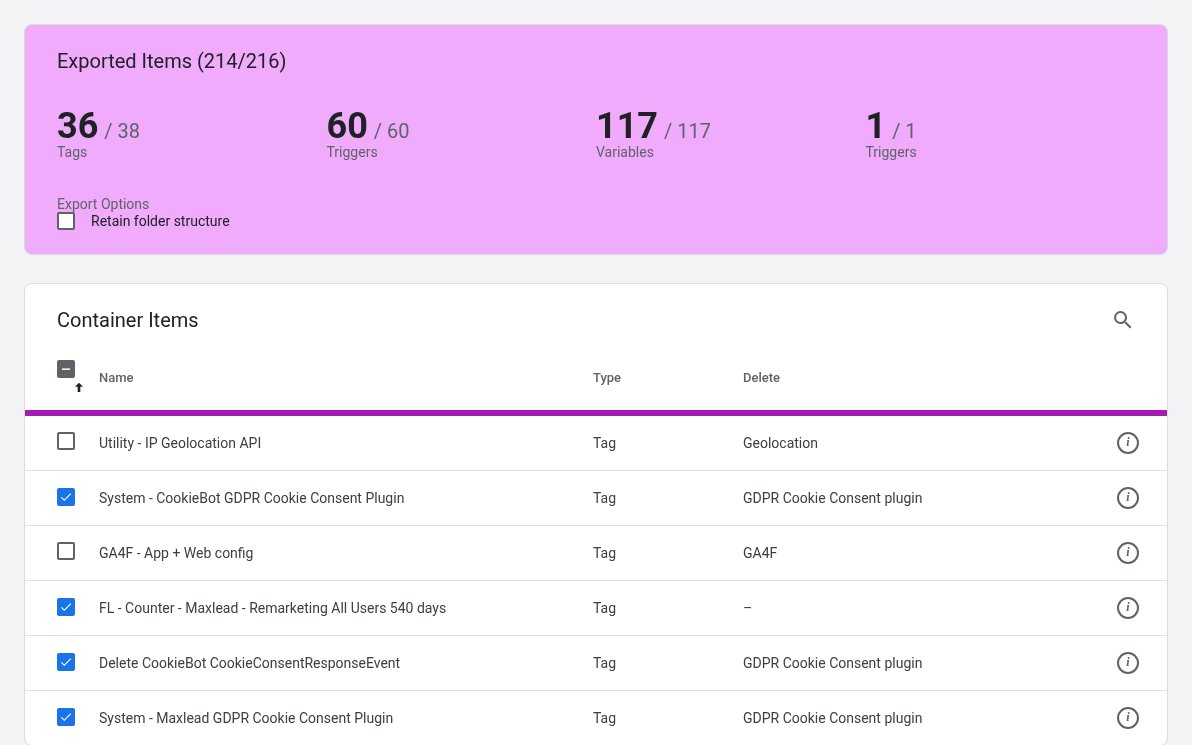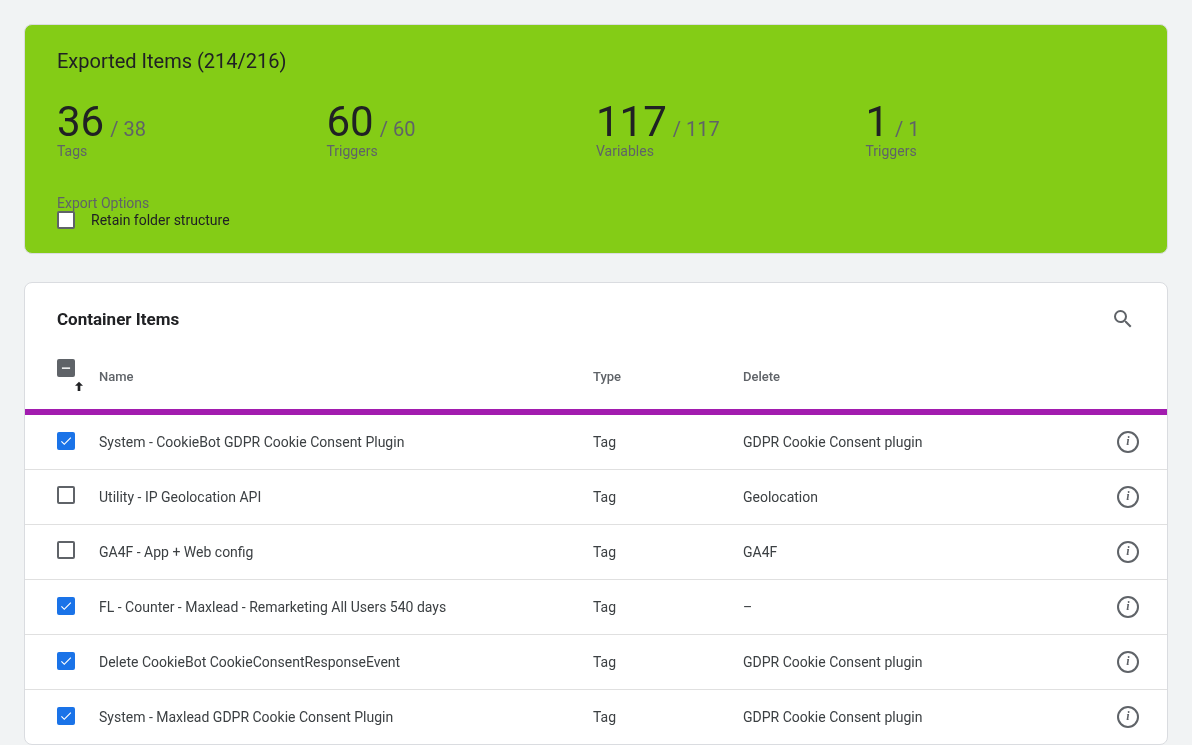--- a/index.html
+++ b/index.html
@@ -4,21 +4,21 @@
 <style>
   * { box-sizing: border-box; margin: 0; padding: 0; }
   body {
     font-family: Roboto, "Helvetica Neue", Arial, sans-serif;
     background: #f1f3f4;
     color: #202124;
     font-size: 14px;
     padding: 24px;
   }
   .card {
-    background: #84cc16;
+    background: #f0abfc;
     border: 1px solid #dadce0;
     border-radius: 8px;
     margin-bottom: 28px;
     padding: 24px 32px;
   }
   .card-title {
     font-size: 20px;
     font-weight: 400;
     color: #202124;
     margin-bottom: 28px;
@@ -30,24 +30,25 @@
   }
   .stat {
     flex: 1;
   }
   .stat-numbers {
     display: flex;
     align-items: baseline;
     gap: 6px;
   }
   .stat-big {
-    font-size: 42px;
-    font-weight: 400;
+    font-size: 36px;
+    font-weight: 700;
     color: #202124;
     line-height: 1;
+    margin-top: 7px;
   }
   .stat-small {
     font-size: 20px;
     color: #5f6368;
   }
   .stat-label {
     font-size: 14px;
     color: #5f6368;
   }
   .section-label {
@@ -87,22 +88,22 @@
     border-radius: 8px;
     padding-top: 24px;
   }
   .items-header {
     display: flex;
     align-items: center;
     justify-content: space-between;
     padding: 0 32px 20px 32px;
   }
   .items-title {
-    font-size: 17px;
-    font-weight: 700;
+    font-size: 20px;
+    font-weight: 400;
   }
   .search-btn {
     width: 24px; height: 24px;
     color: #5f6368;
     cursor: pointer;
     display: inline-flex;
     align-items: center;
     justify-content: center;
   }
 
@@ -226,35 +227,35 @@
           </span>
         </th>
         <th class="col-name">Name</th>
         <th class="col-type">Type</th>
         <th class="col-folder">Delete</th>
         <th class="col-info"></th>
       </tr>
     </thead>
     <tbody id="rows">
         <tr>
-          <td class="col-check"><span class="checkbox checked">
-              <svg viewBox="0 0 24 24" fill="#fff">
-                <path d="M9 16.17L4.83 12l-1.42 1.41L9 19 21 7l-1.41-1.41z"></path>
-              </svg>
-            </span></td>
-          <td class="col-name">System - CookieBot GDPR Cookie Consent Plugin</td>
-          <td class="col-type">Tag</td>
-          <td class="col-folder">GDPR Cookie Consent plugin</td>
-          <td class="col-info"><span class="info-btn">i</span></td>
-        </tr>
-        <tr>
           <td class="col-check"><span class="checkbox"></span></td>
           <td class="col-name">Utility - IP Geolocation API</td>
           <td class="col-type">Tag</td>
           <td class="col-folder">Geolocation</td>
+          <td class="col-info"><span class="info-btn">i</span></td>
+        </tr>
+        <tr>
+          <td class="col-check"><span class="checkbox checked">
+              <svg viewBox="0 0 24 24" fill="#fff">
+                <path d="M9 16.17L4.83 12l-1.42 1.41L9 19 21 7l-1.41-1.41z"></path>
+              </svg>
+            </span></td>
+          <td class="col-name">System - CookieBot GDPR Cookie Consent Plugin</td>
+          <td class="col-type">Tag</td>
+          <td class="col-folder">GDPR Cookie Consent plugin</td>
           <td class="col-info"><span class="info-btn">i</span></td>
         </tr>
         <tr>
           <td class="col-check"><span class="checkbox"></span></td>
           <td class="col-name">GA4F - App + Web config</td>
           <td class="col-type">Tag</td>
           <td class="col-folder">GA4F</td>
           <td class="col-info"><span class="info-btn">i</span></td>
         </tr>
         <tr>

